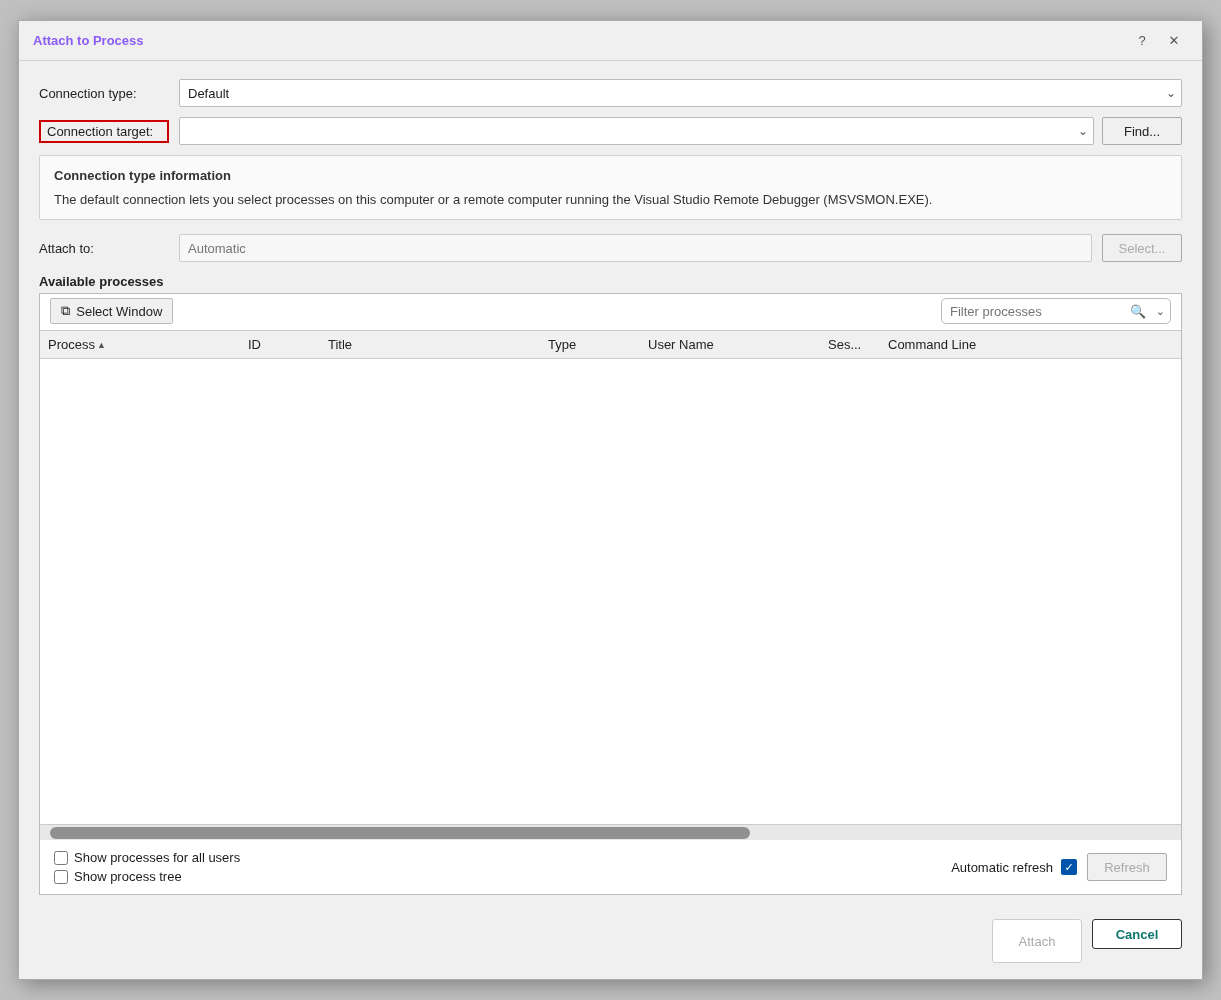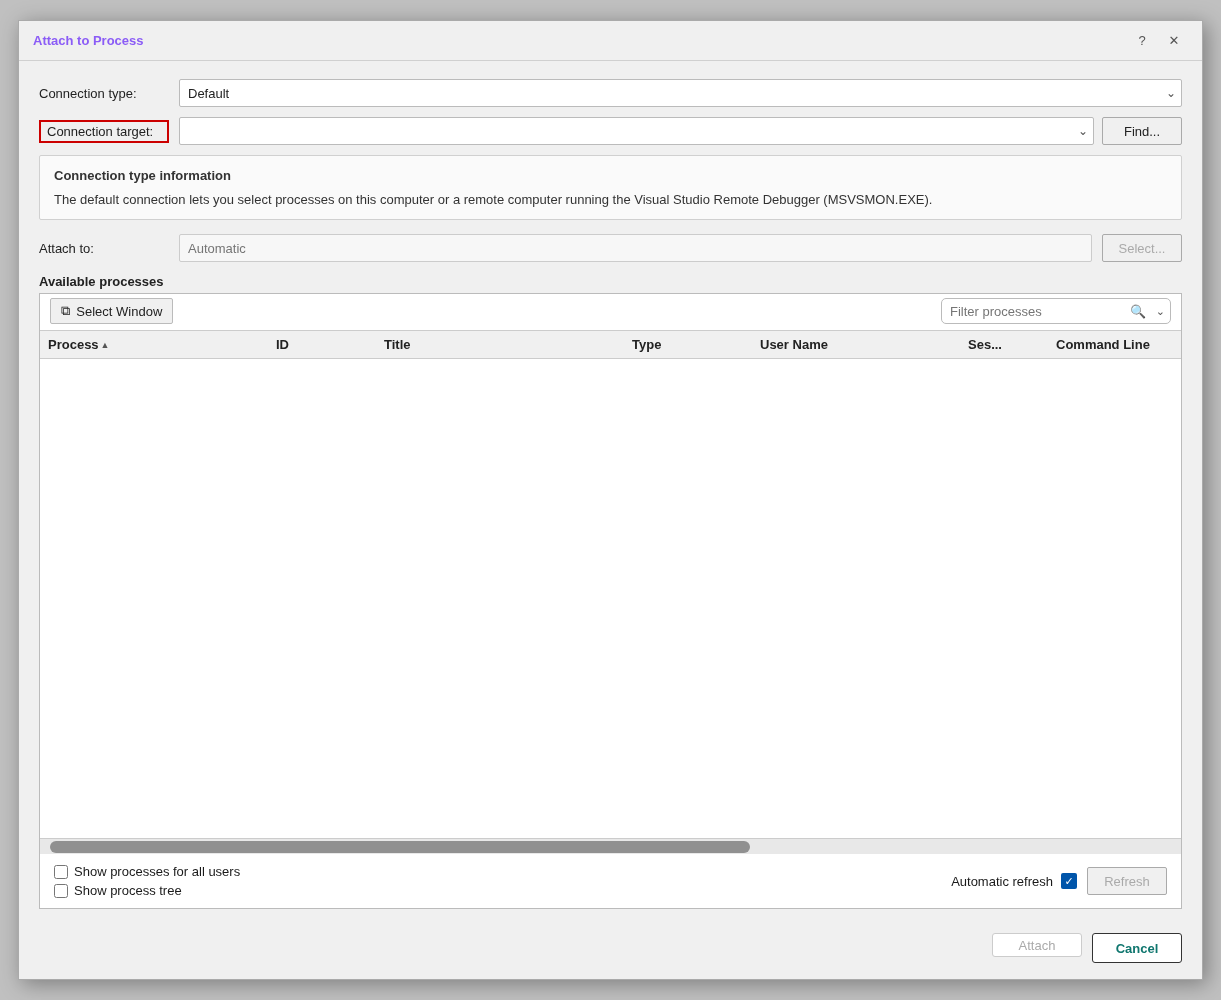--- a/index.html
+++ b/index.html
@@ -227,23 +227,22 @@
       color: #555;
       pointer-events: none;
     }
     .table-header {
       display: flex;
       border-bottom: 1px solid #ccc;
       border-top: 1px solid #ccc;
       background: #f0f0f0;
       padding: 4px 0;
       font-size: 13px;
-      font-weight: 700;
-      color: #222;
-      gap: 28px;
+      font-weight: 400;
+      color: #222;
     }
     .th {
       padding: 2px 8px;
       white-space: nowrap;
       display: flex;
       align-items: center;
       gap: 2px;
     }
     .th-process { width: 200px; }
     .th-id { width: 80px; }
@@ -327,21 +326,21 @@
       cursor: pointer;
       flex-shrink: 0;
     }
     .footer-buttons {
       display: flex;
       justify-content: flex-end;
       gap: 10px;
       padding: 10px 20px 16px 20px;
     }
     .btn-primary {
-      height: 24px;
+      height: 44px;
       min-width: 90px;
       border: 1px solid #0055aa;
       background: white;
       font-size: 13px;
       color: #222;
       cursor: pointer;
       padding: 0 16px;
       border-radius: 3px;
     }
     .btn-primary:disabled { color: #aaa; border-color: #ccc; cursor: default; }

